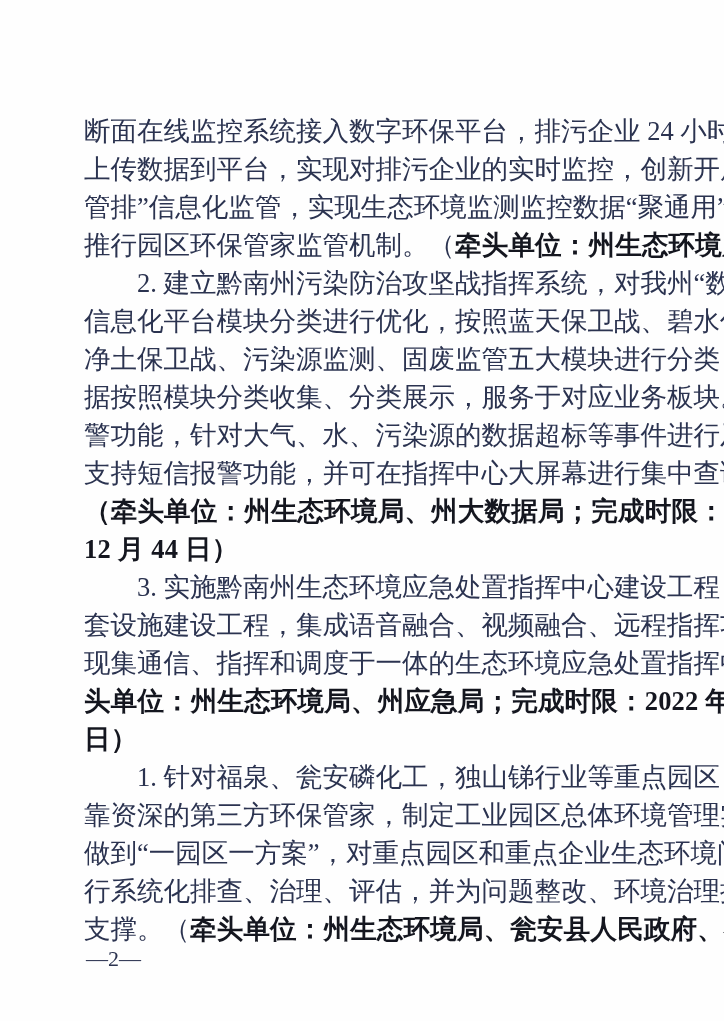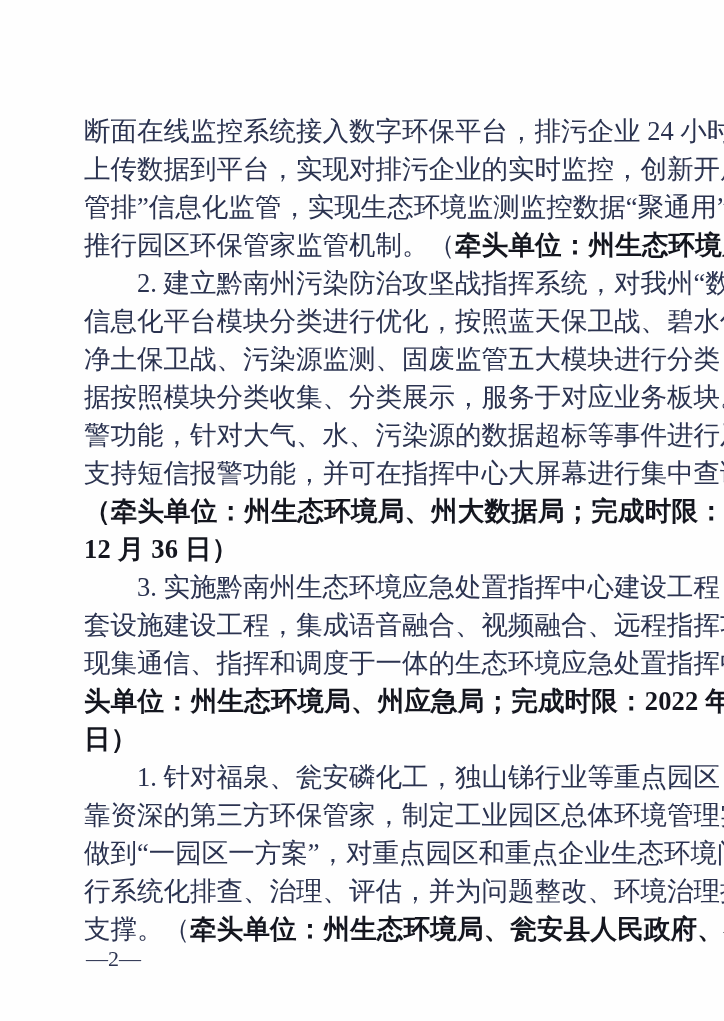--- a/index.html
+++ b/index.html
@@ -75,21 +75,21 @@
         <div class="doc-line"><span>推行园区环保管家监管机制。（</span><span class="bold">牵头单位：州生态环境局；完成时</span></div>
       </div>
       <div class="doc-para">
         <div class="doc-line"><span class="indent"></span><span>2. 建立黔南州污染防治攻坚战指挥系统，对我州“数字环保”</span></div>
         <div class="doc-line"><span>信息化平台模块分类进行优化，按照蓝天保卫战、碧水保卫战、</span></div>
         <div class="doc-line"><span>净土保卫战、污染源监测、固废监管五大模块进行分类，相关数</span></div>
         <div class="doc-line"><span>据按照模块分类收集、分类展示，服务于对应业务板块。完善预</span></div>
         <div class="doc-line"><span>警功能，针对大气、水、污染源的数据超标等事件进行及时报警，</span></div>
         <div class="doc-line"><span>支持短信报警功能，并可在指挥中心大屏幕进行集中查询及展示。</span></div>
         <div class="doc-line"><span class="bold">（牵头单位：州生态环境局、州大数据局；完成时限：2022 年</span></div>
-        <div class="doc-line"><span class="bold">12 月 36 日）</span></div>
+        <div class="doc-line"><span class="bold">12 月 44 日）</span></div>
       </div>
       <div class="doc-para">
         <div class="doc-line"><span class="indent"></span><span>3. 实施黔南州生态环境应急处置指挥中心建设工程，完成配</span></div>
         <div class="doc-line"><span>套设施建设工程，集成语音融合、视频融合、远程指挥功能，实</span></div>
         <div class="doc-line"><span>现集通信、指挥和调度于一体的生态环境应急处置指挥中心。（</span></div>
         <div class="doc-line"><span class="bold">头单位：州生态环境局、州应急局；完成时限：2022 年 10 月 31</span></div>
         <div class="doc-line"><span class="bold">日）</span></div>
       </div>
       <div class="doc-para">
         <div class="doc-line"><span class="indent"></span><span>1. 针对福泉、瓮安磷化工，独山锑行业等重点园区，引进可</span></div>

